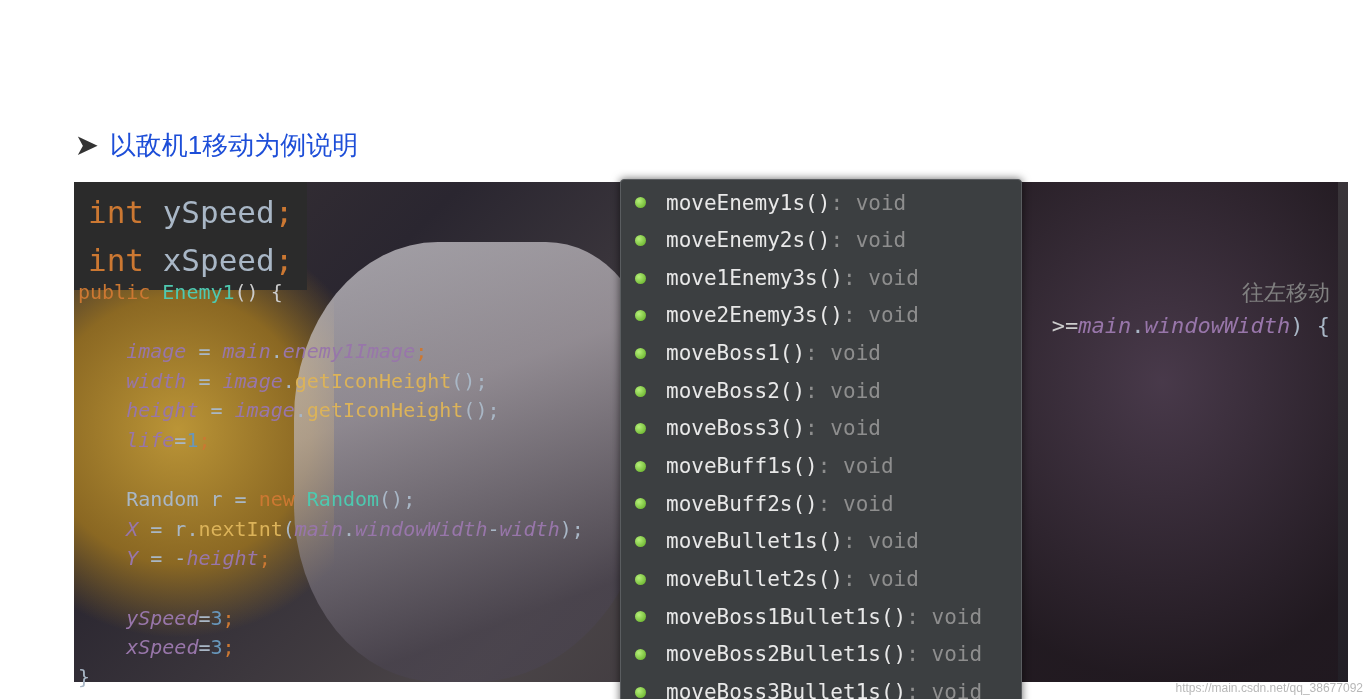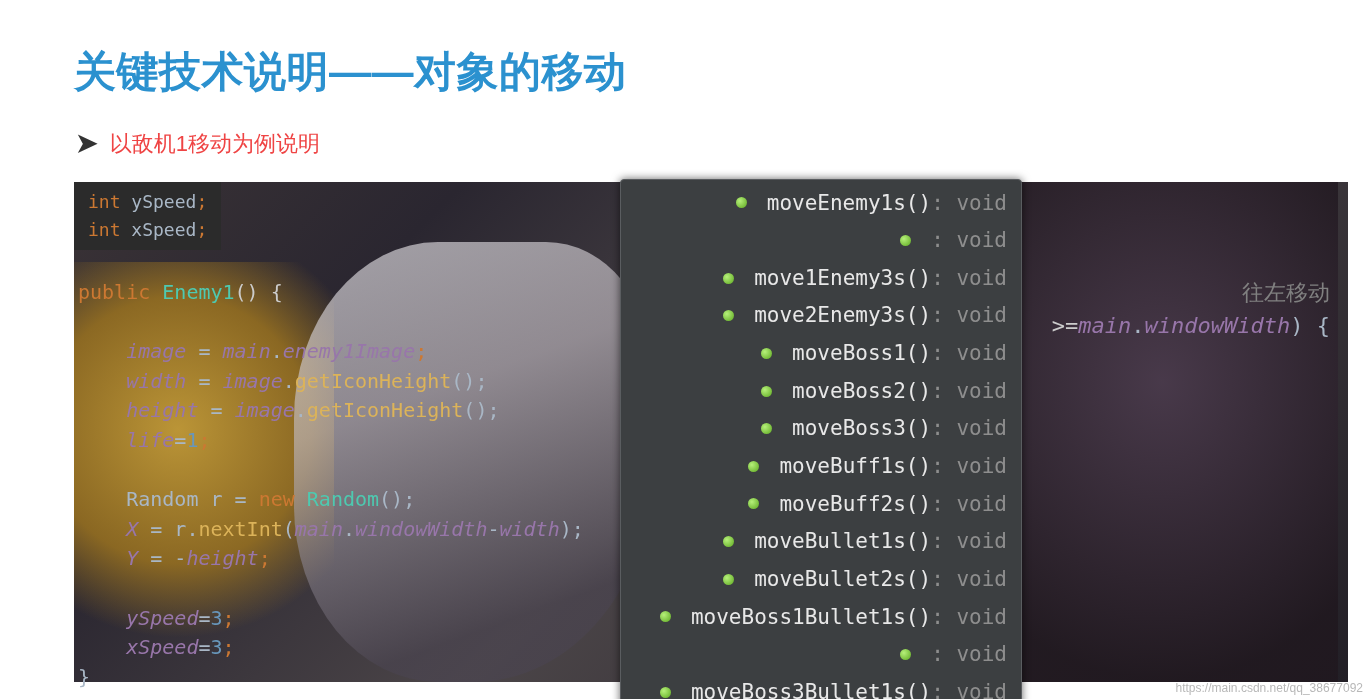--- a/index.html
+++ b/index.html
@@ -33,22 +33,22 @@
   display: flex;
   align-items: center;
 }
 .bullet-arrow {
   font-size: 26px;
   color: #333;
   margin-right: 12px;
   font-weight: 700;
 }
 .bullet-text {
-  font-size: 22px;
-  color: #ef4444;
+  font-size: 26px;
+  color: #1d4ed8;
 }
 .code-area {
   position: absolute;
   left: 74px;
   top: 182px;
   width: 1274px;
   height: 500px;
   background: linear-gradient(135deg,#3a3336 0%,#2a2630 22%,#4b4548 50%,#221f26 100%);
 }
 
@@ -56,21 +56,21 @@
 .bg-shape2 { position:absolute; left:220px; top:60px; width:360px; height:440px; background:linear-gradient(160deg,#e8e6ea 0%,#bfb8bf 35%,#4a4450 80%); opacity:0.65; border-radius:40% 30% 50% 40%; }
 .bg-shape3 { position:absolute; right:10px; top:0; width:440px; height:500px; background:radial-gradient(ellipse at 60% 40%, #4a3a4c 0%, #20181f 70%); opacity:0.9; }
 .bg-shape4 { position:absolute; right:330px; top:120px; width:210px; height:370px; background:linear-gradient(170deg,#d8d6d9 0%,#928b94 60%,#3b3742 100%); opacity:0.55; border-radius:50% 40% 50% 40%; }
 
 .snippet1 {
   position: absolute;
   left: 0; top: 0;
   background: #2b2b2b;
   padding: 6px 14px 6px 14px;
   font-family: Consolas, Menlo, monospace;
-  font-size: 18px;
+  font-size: 31px;
   line-height: 1.55;
 }
 .kw-int { color: #cc7832; }
 .varname { color: #a9b7c6; }
 .semic { color: #cc7832; }
 
 .snippet2 {
   position: absolute;
   left: 4px; top: 96px;
   font-family: Consolas, Menlo, monospace;
@@ -113,21 +113,20 @@
   box-shadow: 0 0 8px rgba(0,0,0,0.6);
   padding: 4px 0;
 }
 .method-row {
   display: flex;
   align-items: center;
   padding: 1.5px 14px;
   font-family: Consolas, Menlo, monospace;
   font-size: 21px;
   line-height: 1.65;
-  justify-content: flex-end;
 }
 .m-icon {
   width: 11px; height: 11px;
   border-radius: 50%;
   background: radial-gradient(circle at 35% 35%, #b6f07a, #5ca81f);
   margin-right: 20px;
   flex-shrink: 0;
 }
 .m-name { color: #e8e8e8; }
 .m-ret  { color: #8e8e8e; }
@@ -138,21 +137,20 @@
   font-size: 12px;
   color: #b8b8b8;
   font-family: Arial, sans-serif;
 }
 </style>
 </head>
 <body>
 
 <div class="slide">
 
-  <div class="title">关键技术说明——对象的移动</div>
 
   <div class="bullet-row">
     <span class="bullet-arrow">➤</span>
     <span class="bullet-text">以敌机1移动为例说明</span>
   </div>
 
   <div class="code-area">
     <div class="bg-shape1"></div>
     <div class="bg-shape2"></div>
     <div class="bg-shape3"></div>
@@ -182,20 +180,21 @@
 <span class="op">&gt;=</span><span class="field">main</span><span>.</span><span class="field">windowWidth</span><span>) {</span></div>
 
     <div class="methods-popup" id="methods-popup">
         <div class="method-row">
           <span class="m-icon"></span>
           <span class="m-name">moveEnemy1s()</span>
           <span class="m-ret"> : void</span>
         </div>
         <div class="method-row">
           <span class="m-icon"></span>
+          <span class="m-name">moveEnemy2s()</span>
           <span class="m-ret"> : void</span>
         </div>
         <div class="method-row">
           <span class="m-icon"></span>
           <span class="m-name">move1Enemy3s()</span>
           <span class="m-ret"> : void</span>
         </div>
         <div class="method-row">
           <span class="m-icon"></span>
           <span class="m-name">move2Enemy3s()</span>
@@ -236,20 +235,21 @@
           <span class="m-name">moveBullet2s()</span>
           <span class="m-ret"> : void</span>
         </div>
         <div class="method-row">
           <span class="m-icon"></span>
           <span class="m-name">moveBoss1Bullet1s()</span>
           <span class="m-ret"> : void</span>
         </div>
         <div class="method-row">
           <span class="m-icon"></span>
+          <span class="m-name">moveBoss2Bullet1s()</span>
           <span class="m-ret"> : void</span>
         </div>
         <div class="method-row">
           <span class="m-icon"></span>
           <span class="m-name">moveBoss3Bullet1s()</span>
           <span class="m-ret"> : void</span>
         </div>
       </div>
 
   </div>

